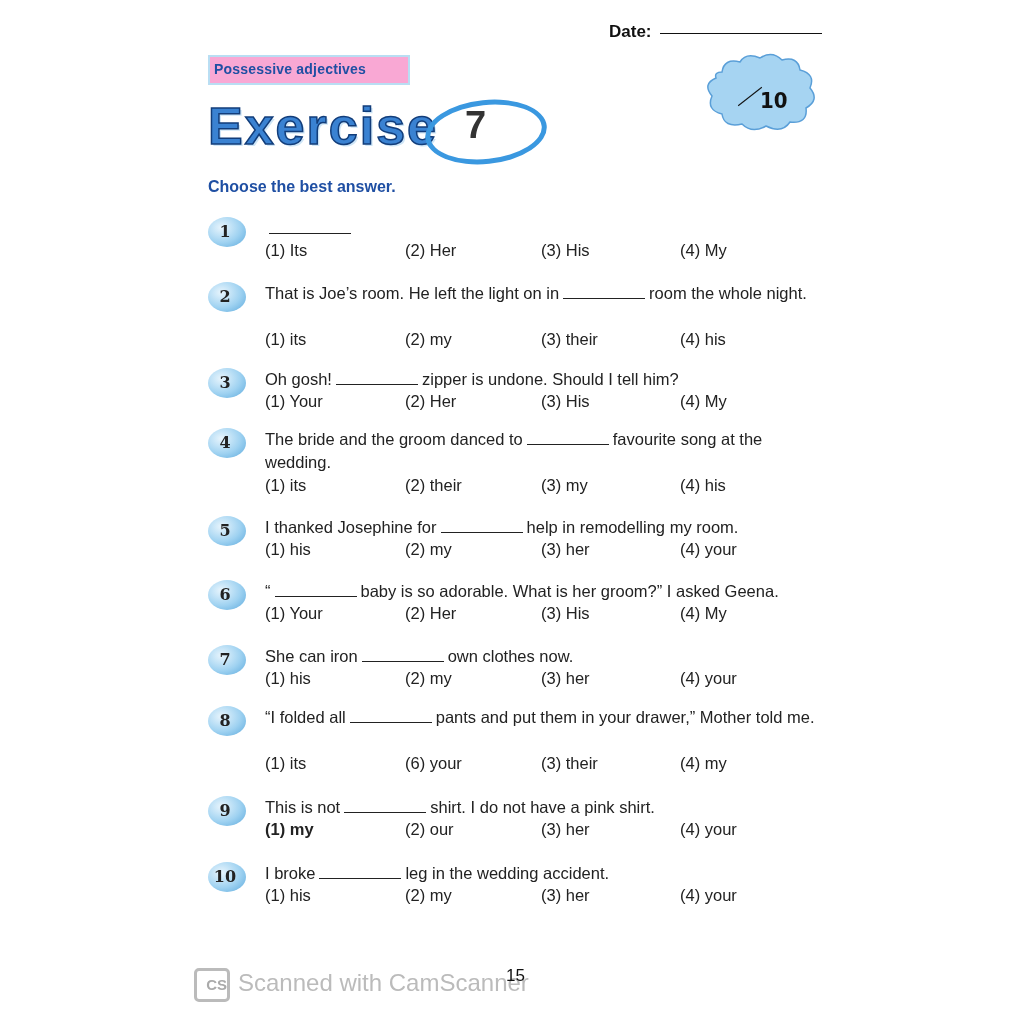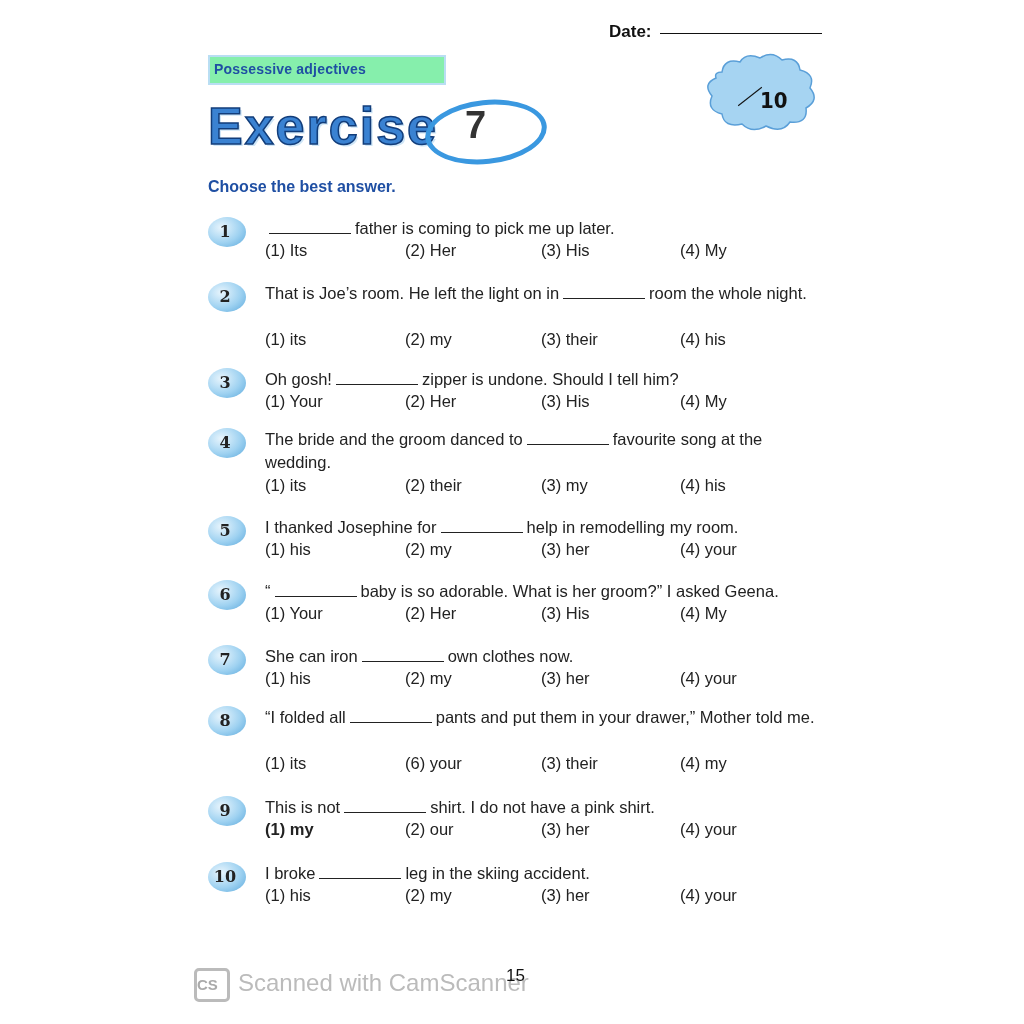--- a/index.html
+++ b/index.html
@@ -1,36 +1,36 @@
 <!DOCTYPE html>
 <html><head>
 <meta charset="utf-8">
 <style>
   html,body{margin:0;padding:0;background:#fff;}
   body{width:1024px;height:1024px;position:relative;overflow:hidden;font-family:"Liberation Sans",sans-serif;color:#222;}
   .date{position:absolute;left:609px;top:22px;font-weight:bold;font-size:17px;color:#111;text-align:center;}
   .date-line{position:absolute;left:660px;top:33px;width:162px;border-bottom:1.5px solid #111;}
-  .topic{position:absolute;left:208px;top:55px;width:238px;height:30px;background:#86efac;box-shadow:0 0 0 2px #b9def3 inset;}
+  .topic{position:absolute;left:208px;top:55px;width:202px;height:30px;background:#f9a8d4;box-shadow:0 0 0 2px #b9def3 inset;}
   .topic span{position:absolute;left:6px;top:6px;font-weight:bold;font-size:14px;color:#1f4fa3;letter-spacing:0.2px;}
   .title{position:absolute;left:208px;top:96px;font-family:Liberation Sans, sans-serif;font-weight:bold;font-size:52px;color:#3a82d2;letter-spacing:2px;-webkit-text-stroke:1.5px #123d7a;text-shadow:2px 2px 0 #cfe6f7;}
   .ex-oval{position:absolute;left:425px;top:100px;width:112px;height:54px;border:5px solid #3a98e0;border-radius:50%;transform:rotate(-6deg);}
   .ex-num{position:absolute;left:465px;top:104px;font-weight:bold;font-size:38px;color:#333;}
   .cloud{position:absolute;left:702px;top:50px;width:118px;height:82px;}
   .score{position:absolute;left:760px;top:88px;font-weight:bold;font-size:22px;color:#111;font-family:"DejaVu Sans Condensed","DejaVu Sans",sans-serif;}
   .slash{position:absolute;left:735px;top:96px;width:30px;border-top:1.6px solid #111;transform:rotate(-38deg);}
   .instr{position:absolute;left:208px;top:178px;font-weight:bold;font-size:16px;color:#1f4fa3;}
   .q{position:absolute;left:208px;width:620px;}
   .badge{position:absolute;left:0;top:0;width:38px;height:30px;border-radius:50%;background:radial-gradient(ellipse at 35% 35%,#e8f5fd 0%,#9fd2f1 55%,#5aa8dc 100%);}
   .badge span{position:absolute;left:0;width:34px;text-align:center;top:5px;font-family:"DejaVu Serif",serif;font-weight:bold;font-size:16px;color:#222;}
   .stem{position:absolute;left:57px;top:0;font-size:16.5px;line-height:23px;color:#222;width:560px;}
   .blank{display:inline-block;width:82px;border-bottom:1px solid #222;margin:0 4px;}
   .opts{position:absolute;left:57px;font-size:16.5px;color:#222;}
   .opt{position:absolute;white-space:nowrap;}
   .footer{position:absolute;left:194px;top:968px;font-size:24px;color:#bbb;}
-  .cs{display:inline-block;width:30px;height:28px;border:3px solid #bbb;border-radius:5px;font-size:15px;font-weight:bold;text-align:left;line-height:28px;color:#aaa;margin-right:8px;vertical-align:middle;}
+  .cs{display:inline-block;width:30px;height:28px;border:3px solid #bbb;border-radius:5px;font-size:15px;font-weight:bold;text-align:right;line-height:28px;color:#aaa;margin-right:8px;vertical-align:middle;}
   .pagenum{position:absolute;left:506px;top:966px;font-weight:normal;font-size:17px;color:#111;}
 </style>
 </head>
 <body>
 
 <div class="date">Date:</div>
 <div class="date-line"></div>
 
 <div class="topic">
     <span>Possessive adjectives</span>
@@ -46,21 +46,21 @@
 <div class="slash"></div>
 <div class="score">10</div>
 
 <div class="instr">Choose the best answer.</div>
 
 <div id="questions">
     <div class="q" style="top: 217px;">
       <div class="badge">
         <span>1</span>
       </div>
-      <div class="stem"><span></span><span class="blank"></span><span>father is coming to pick me up later.</span></div>
+      <div class="stem"><span></span><span class="blank"></span></div>
       <div class="opts" style="top: 24px;">
         <span class="opt" style="left: 0px;">(1)  Its</span>
         <span class="opt" style="left: 140px;">(2)  Her</span>
         <span class="opt" style="left: 276px;">(3)  His</span>
         <span class="opt" style="left: 415px;">(4)  My</span>
       </div>
     </div>
     <div class="q" style="top: 282px;">
       <div class="badge">
         <span>2</span>
@@ -154,21 +154,21 @@
         <span class="opt" style="left: 0px; font-weight: bold;">(1)  my</span>
         <span class="opt" style="left: 140px;">(2)  our</span>
         <span class="opt" style="left: 276px;">(3)  her</span>
         <span class="opt" style="left: 415px;">(4)  your</span>
       </div>
     </div>
     <div class="q" style="top: 862px;">
       <div class="badge">
         <span>10</span>
       </div>
-      <div class="stem"><span>I broke</span><span class="blank"></span><span>leg in the skiing accident.</span></div>
+      <div class="stem"><span>I broke</span><span class="blank"></span><span>leg in the wedding accident.</span></div>
       <div class="opts" style="top: 24px;">
         <span class="opt" style="left: 0px;">(1)  his</span>
         <span class="opt" style="left: 140px;">(2)  my</span>
         <span class="opt" style="left: 276px;">(3)  her</span>
         <span class="opt" style="left: 415px;">(4)  your</span>
       </div>
     </div>
   </div>
 
 <div class="footer"><span class="cs">CS</span><span>Scanned with CamScanner</span></div>

